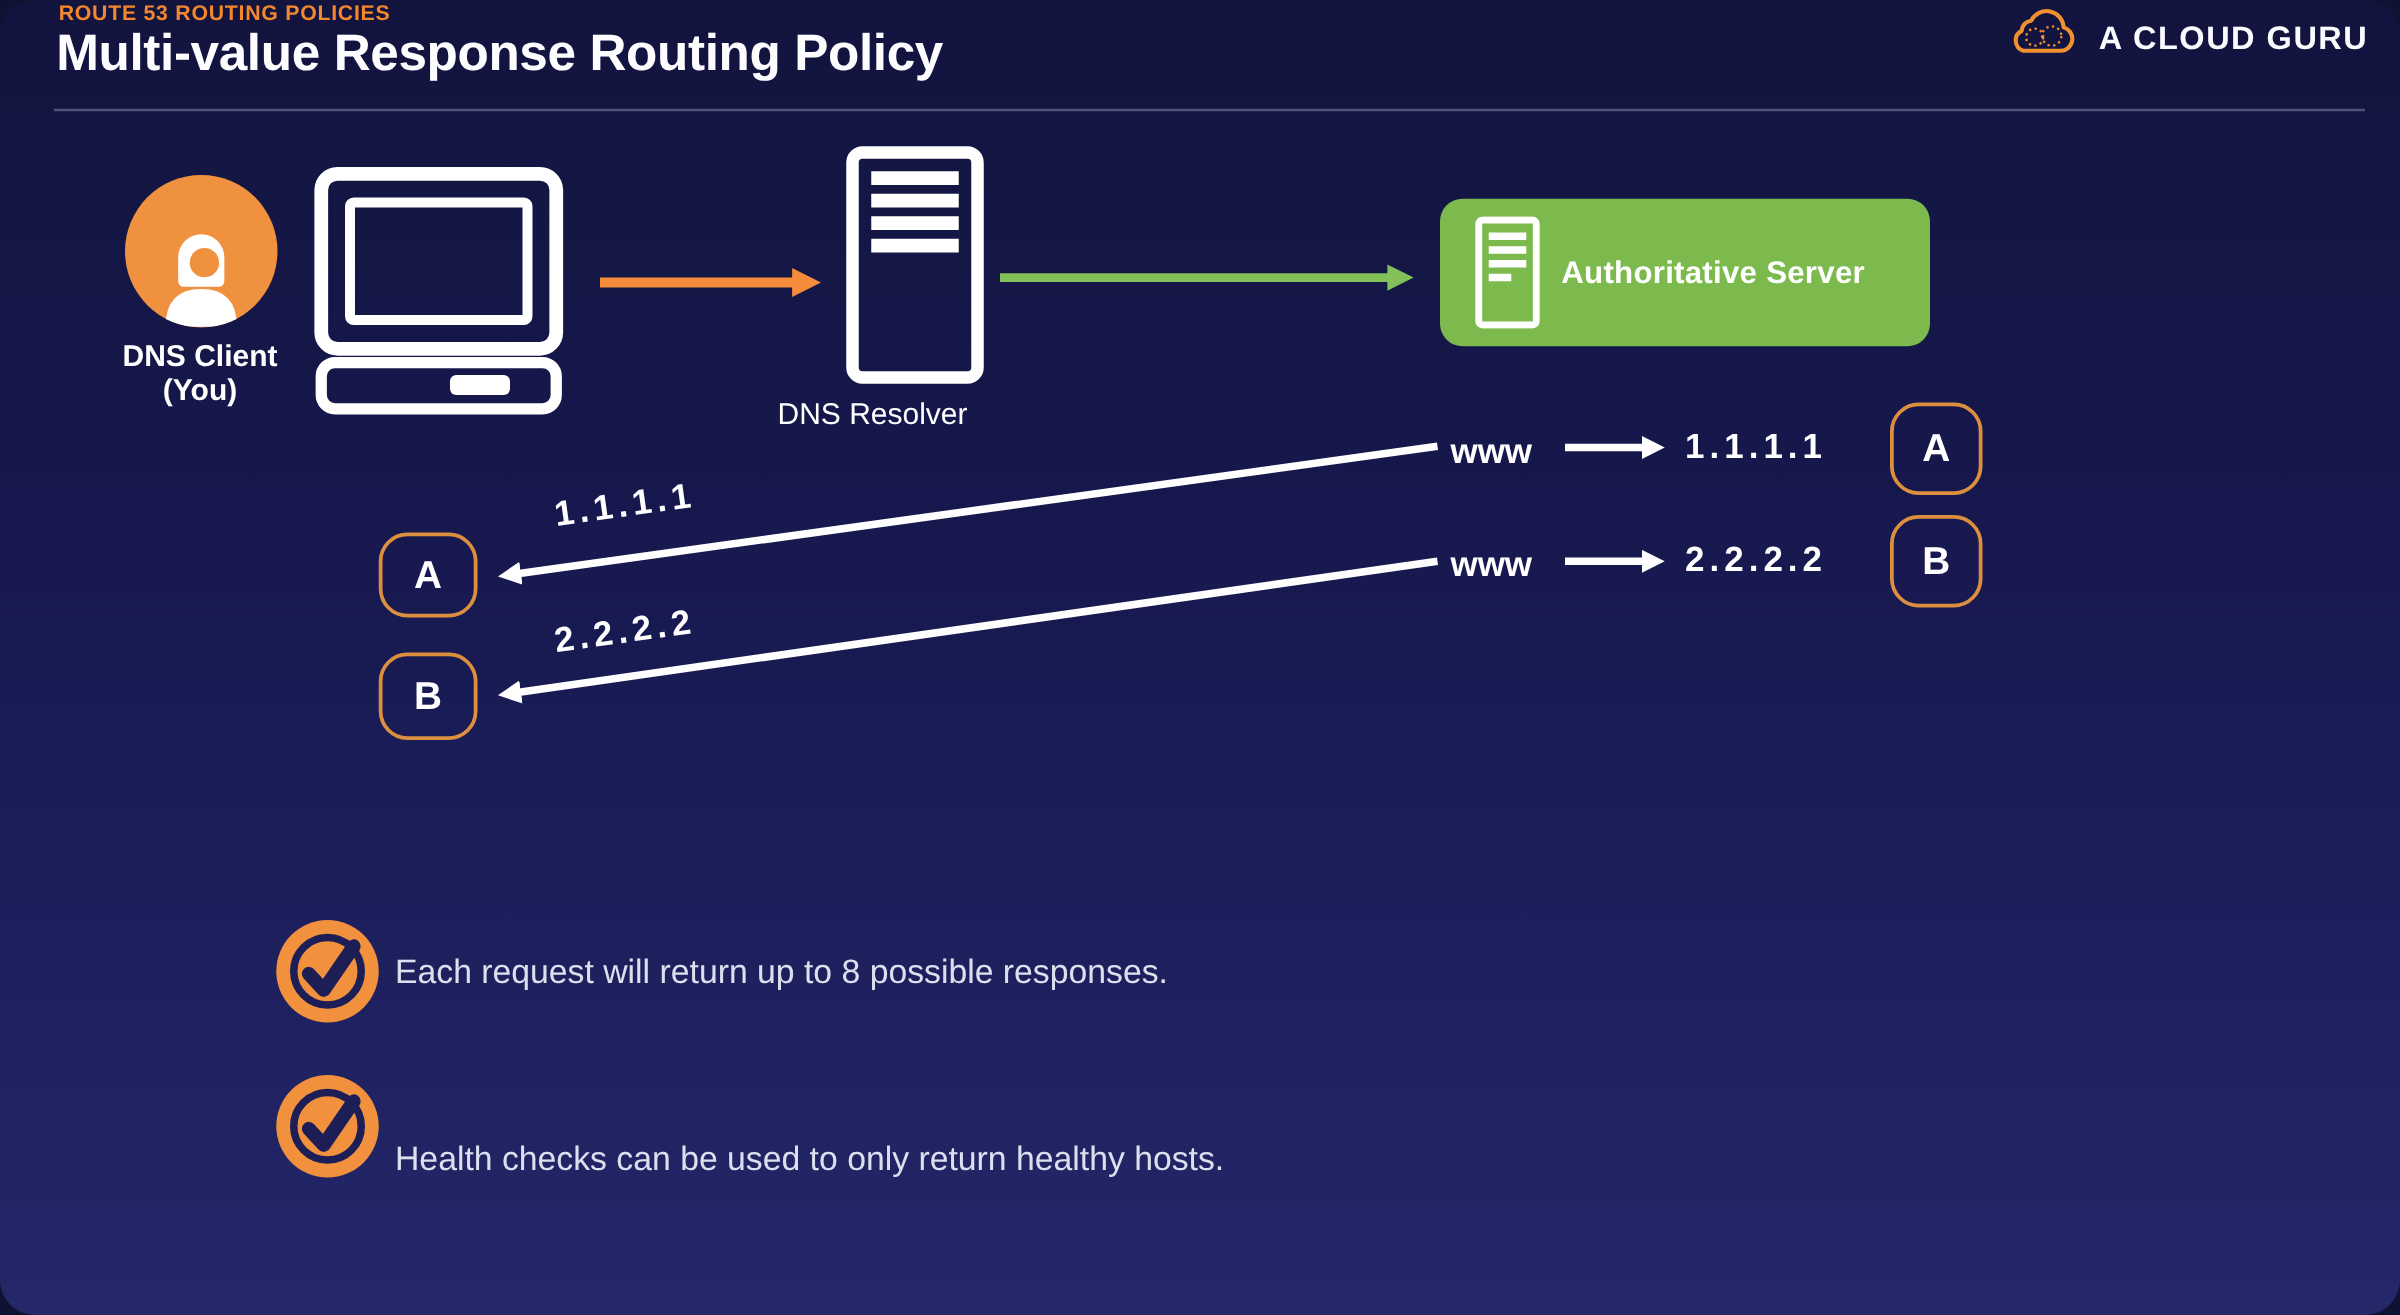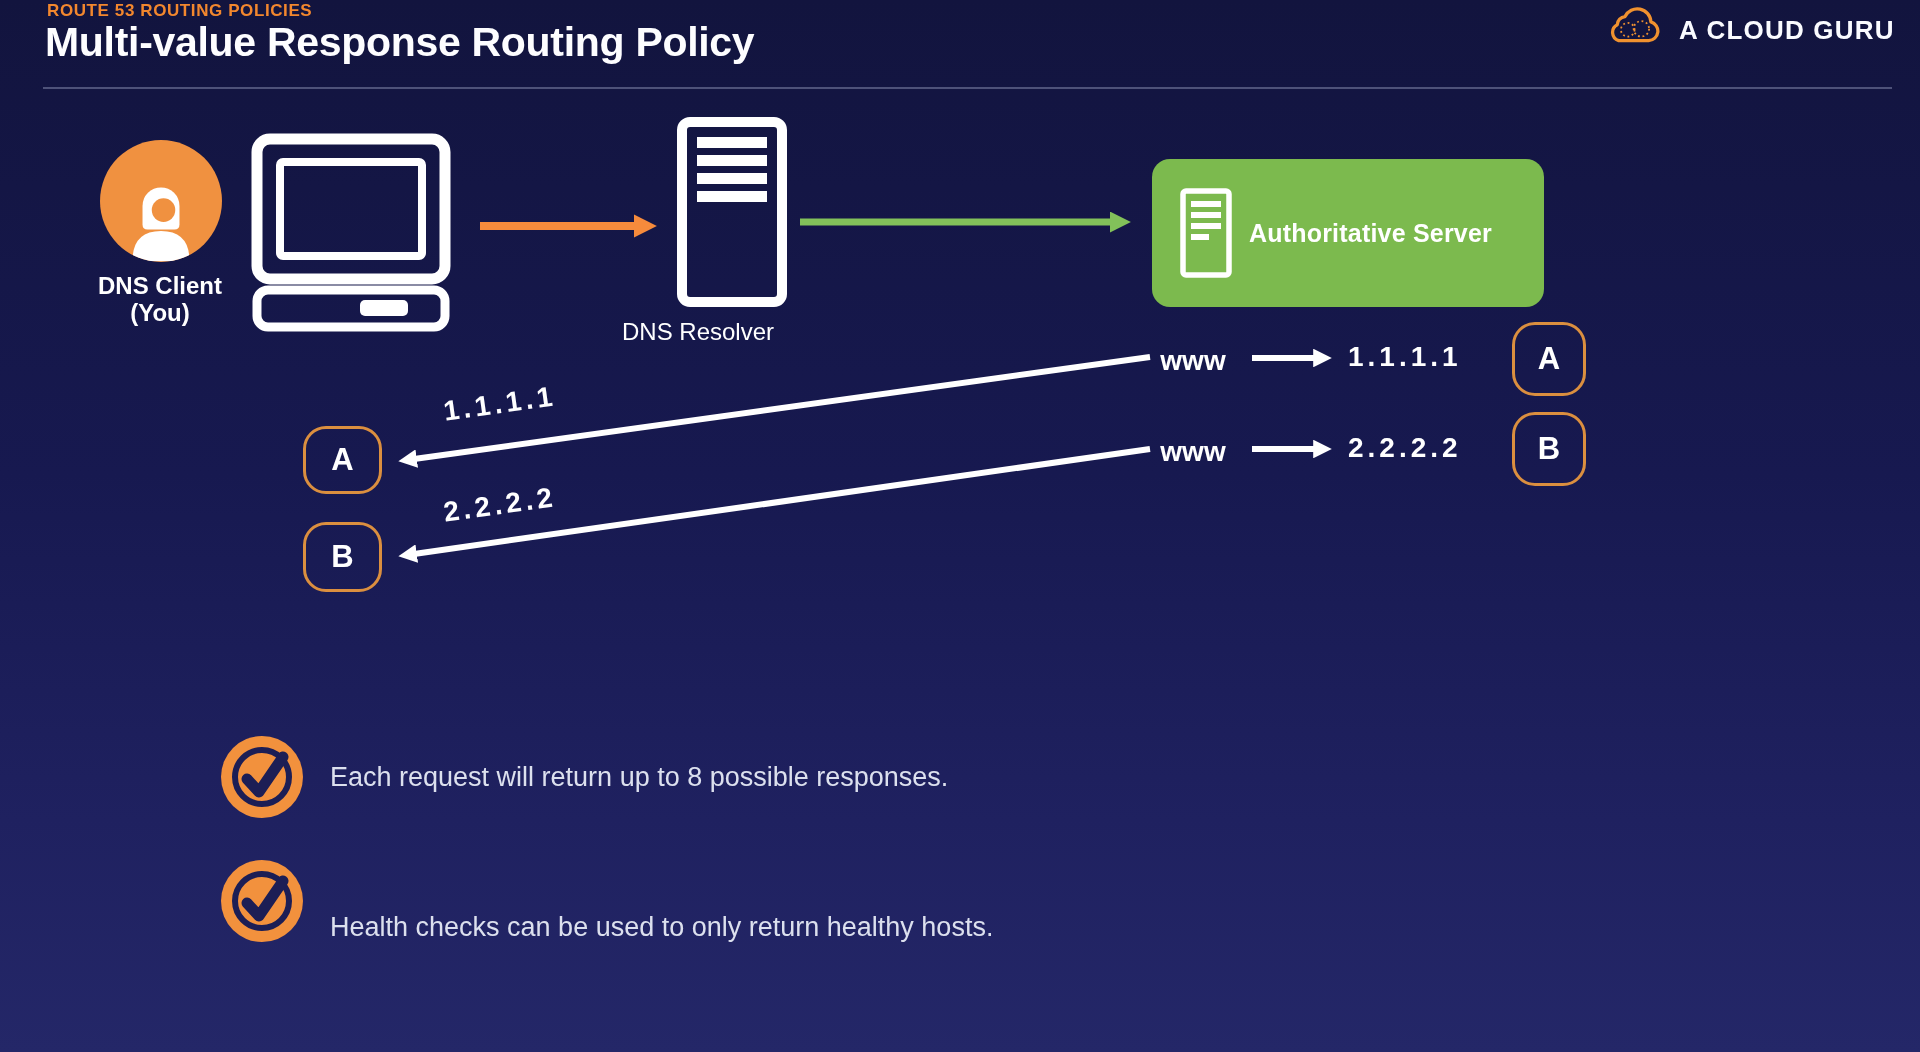--- a/index.html
+++ b/index.html
@@ -1,19 +1,20 @@
 <!DOCTYPE html>
 <html><head>
 <meta charset="utf-8">
 <style>
   html,body{margin:0;padding:0;background:#101233;}
   .slide{
     position:relative;width:1920px;height:1052px;overflow:hidden;
     background:linear-gradient(180deg,#12143e 0%,#171950 45%,#1f2160 78%,#242768 100%);
     font-family:"Liberation Sans","DejaVu Sans",sans-serif;
+    border-radius:28px;
     -webkit-font-smoothing:antialiased;
   }
   .abs{position:absolute;}
 
   
   .eyebrow{left:47px;top:1px;font-size:17px;font-weight:700;letter-spacing:.6px;color:#F2872E;}
   .title{left:45px;top:19px;font-size:41px;font-weight:800;color:#FDFDFF;letter-spacing:-.3px;}
   .divider{left:43px;top:87px;width:1849px;height:2px;background:rgba(205,212,238,.32);}
 
   
@@ -25,21 +26,21 @@
     display:flex;align-items:flex-end;justify-content:center;overflow:hidden;}
   .client-label{left:50px;top:272px;width:220px;text-align:center;color:#FFFFFF;font-size:24px;line-height:27px;font-weight:700;}
   .client-label span{display:block;}
 
   
   .computer{left:250px;top:132px;width:202px;height:200px;}
   .resolver{left:676px;top:116px;width:112px;height:192px;}
   .resolver-label{left:622px;top:318px;width:220px;text-align:left;color:#FFFFFF;font-size:24px;}
 
   
-  .auth-box{left:1152px;top:159px;width:392px;height:148px;background:#7CBA4E;border-radius:18px;
+  .auth-box{left:1152px;top:159px;width:392px;height:118px;background:#7CBA4E;border-radius:18px;
     display:flex;align-items:center;padding-left:28px;box-sizing:border-box;gap:17px;}
   .auth-label{color:#FFFFFF;font-size:25px;font-weight:800;letter-spacing:.2px;}
 
   
   .www{width:70px;text-align:center;color:#FFFFFF;font-size:28px;font-weight:700;}
   .www1{left:1158px;top:345px;}
   .www2{left:1158px;top:436px;}
   .ip{color:#FFFFFF;font-size:28px;font-weight:600;letter-spacing:4px;}
   .ip1{left:1348px;top:341px;}
   .ip2{left:1348px;top:432px;}
@@ -51,21 +52,21 @@
   .badge-a-left{left:303px;top:426px;width:79px;height:68px;}
   .badge-b-left{left:303px;top:522px;width:79px;height:70px;}
 
   
   .diag-ip{width:180px;text-align:center;color:#FFFFFF;font-size:28px;font-weight:600;letter-spacing:4px;
     transform:rotate(-8deg);}
   .diag-ip1{left:410px;top:388px;}
   .diag-ip2{left:410px;top:489px;}
 
   
-  .bullet{left:220px;height:84px;display:flex;align-items:center;gap:26px;}
+  .bullet{left:220px;height:84px;display:flex;align-items:center;gap:12px;}
   .bullet1{top:735px;}
   .bullet2{top:859px;align-items:flex-end;}
   .bullet-text{color:#DCE0EE;font-size:27px;}
 
   svg{display:block;}
   .overlay{left:0;top:0;pointer-events:none;}
 </style>
 </head>
 <body>
 

